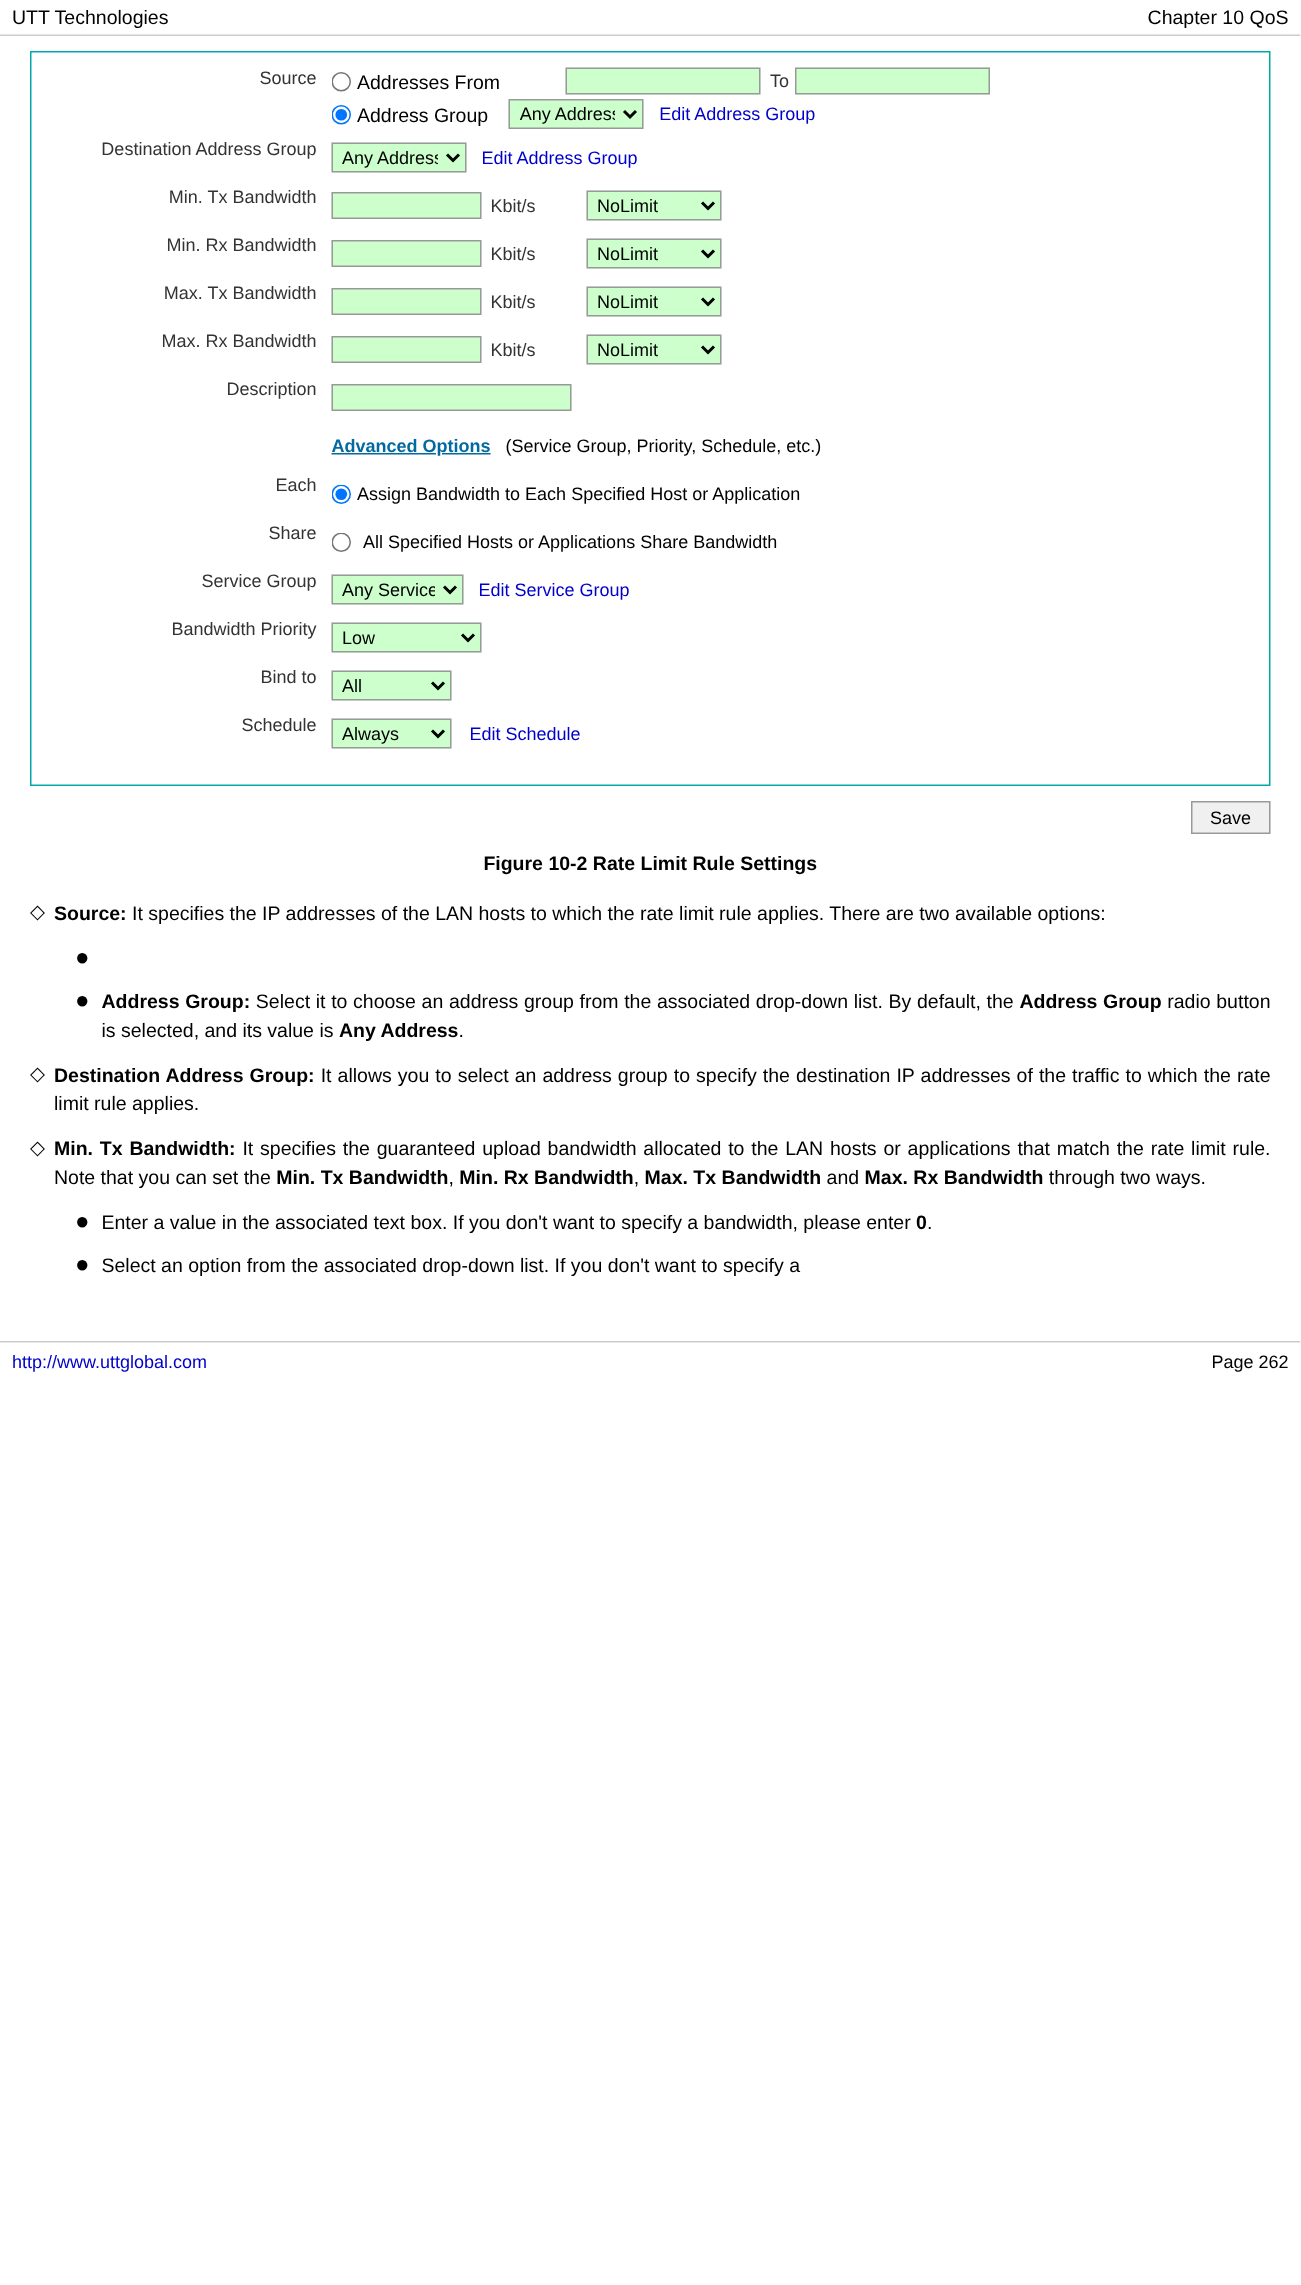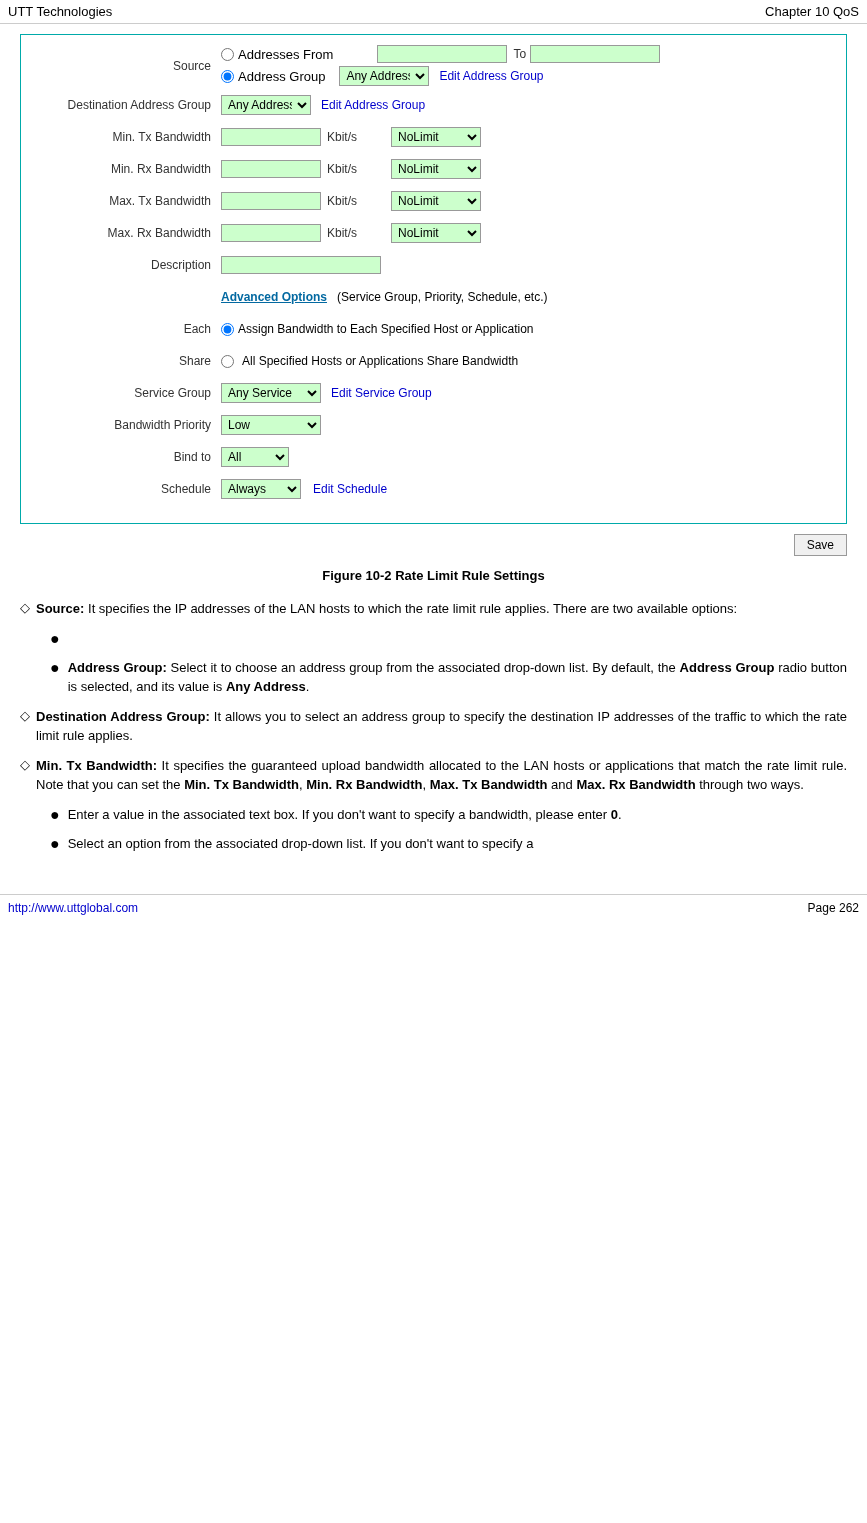--- a/index.html
+++ b/index.html
@@ -21,21 +21,20 @@
       padding: 10px 20px;
     }
     .form-box {
       border: 1px solid #00aaaa;
       padding: 10px 20px 15px 20px;
       margin-bottom: 10px;
       background: #fff;
     }
     .form-row {
       display: flex;
-      align-items: center;
       margin-bottom: 6px;
       min-height: 26px;
     }
     .form-label {
       width: 180px;
       text-align: right;
       padding-right: 10px;
       font-size: 12px;
       color: #333;
       flex-shrink: 0;
@@ -291,40 +290,40 @@
       <div class="form-label">Share</div>
       <div class="form-controls">
         <input type="radio" name="bw_mode" style="">
         <span style="font-size:12px;margin-left:4px;">All Specified Hosts or Applications Share Bandwidth</span>
       </div>
     </div>
 
     <div class="form-row">
       <div class="form-label">Service Group</div>
       <div class="form-controls">
-        <select class="dropdown" style="width:100px;">
+        <select class="dropdown" style="width:88px;">
           <option>Any Service</option>
         </select>
         <a class="link-blue" style="margin-left:6px;">Edit Service Group</a>
       </div>
     </div>
 
     <div class="form-row">
       <div class="form-label">Bandwidth Priority</div>
       <div class="form-controls">
         <select class="dropdown" style="width:100px;">
           <option>Low</option>
         </select>
       </div>
     </div>
 
     <div class="form-row">
       <div class="form-label">Bind to</div>
       <div class="form-controls">
-        <select class="dropdown" style="width:68px;">
+        <select class="dropdown" style="width:80px;">
           <option>All</option>
         </select>
       </div>
     </div>
 
     <div class="form-row">
       <div class="form-label">Schedule</div>
       <div class="form-controls">
         <select class="dropdown" style="width:80px;">
           <option>Always</option>

